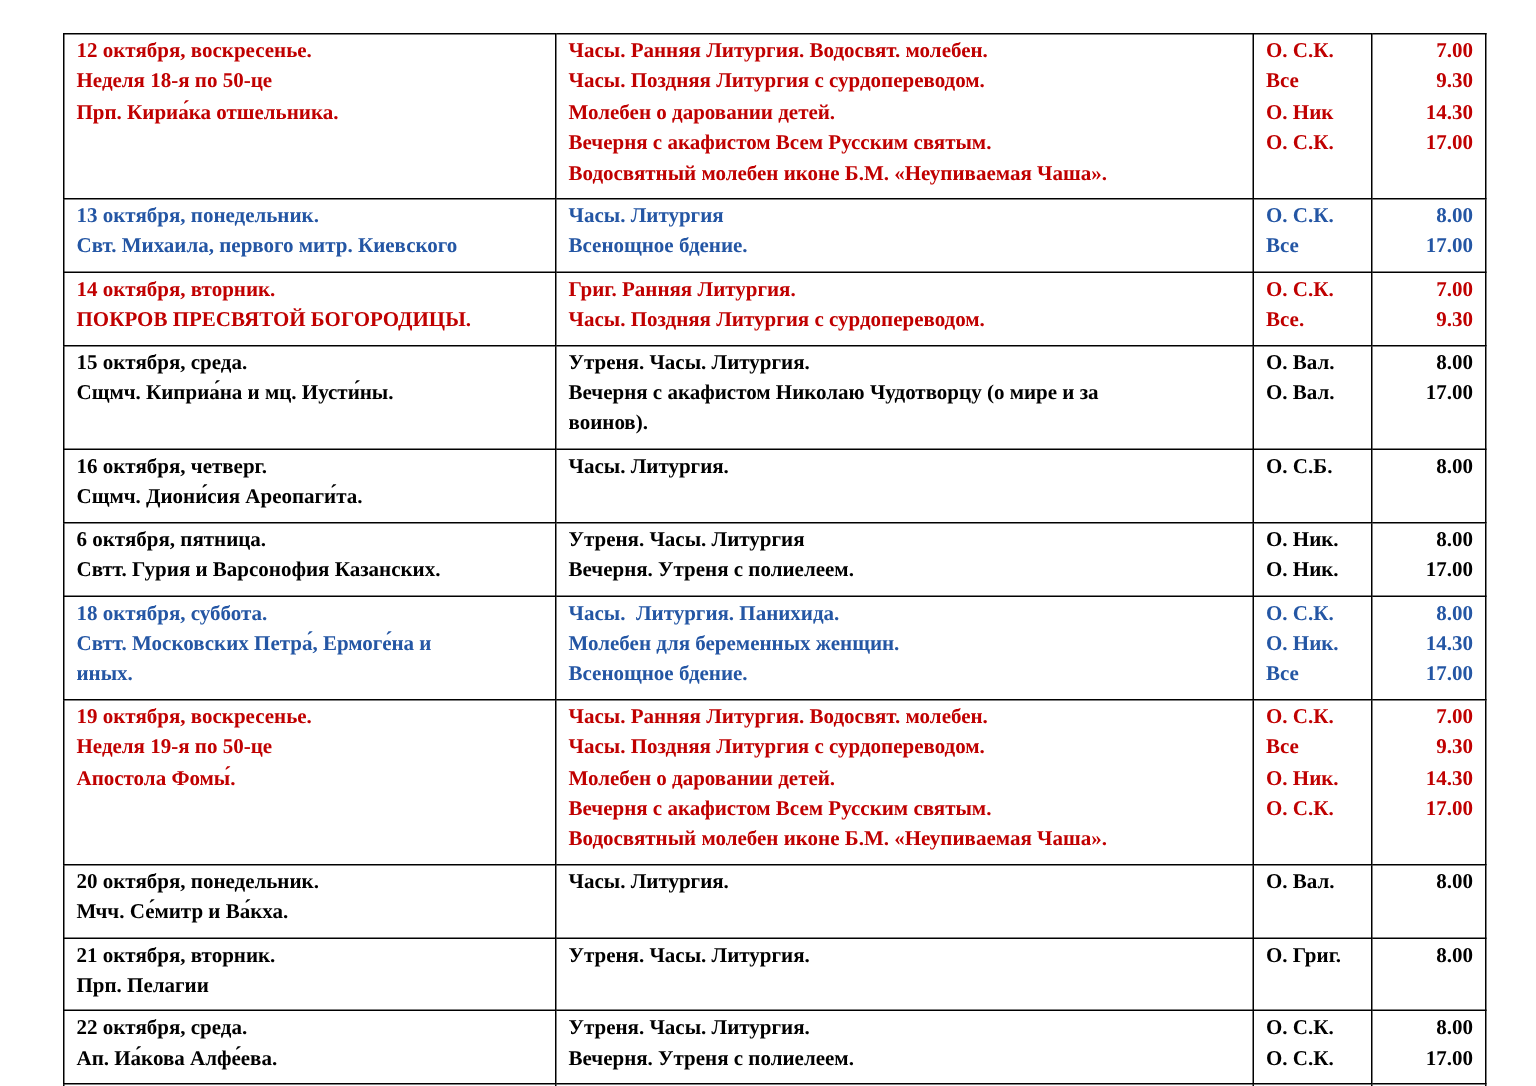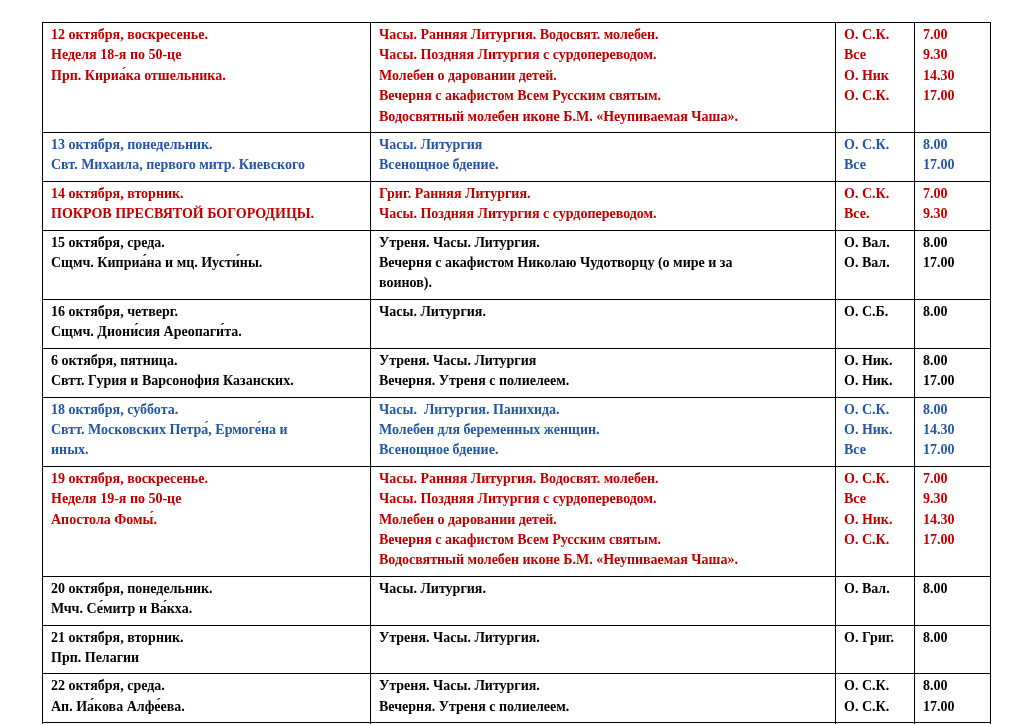--- a/index.html
+++ b/index.html
@@ -26,21 +26,21 @@
   .schedule-table td {
     border: 1px solid #000000;
     vertical-align: top;
     padding: 2px 8px 5px 8px;
     font-size: 14px;
     line-height: 20.4px;
   }
   .c-date  { padding-left: 9px; }
   .c-serv  { padding-left: 9px; margin-left: 48px; }
   .c-priest{ padding-left: 7px; padding-right: 2px; }
-  .c-time  { padding-right: 10px; }
+  .c-time  { text-align: right; padding-right: 10px; }
   .line    { white-space: pre-wrap; }
 
   tr.red   { color: var(--red); }
   tr.blue  { color: var(--blue); }
   tr.black { color: var(--black); }
 </style>
 </head>
 <body>
 
 <table class="schedule-table">

